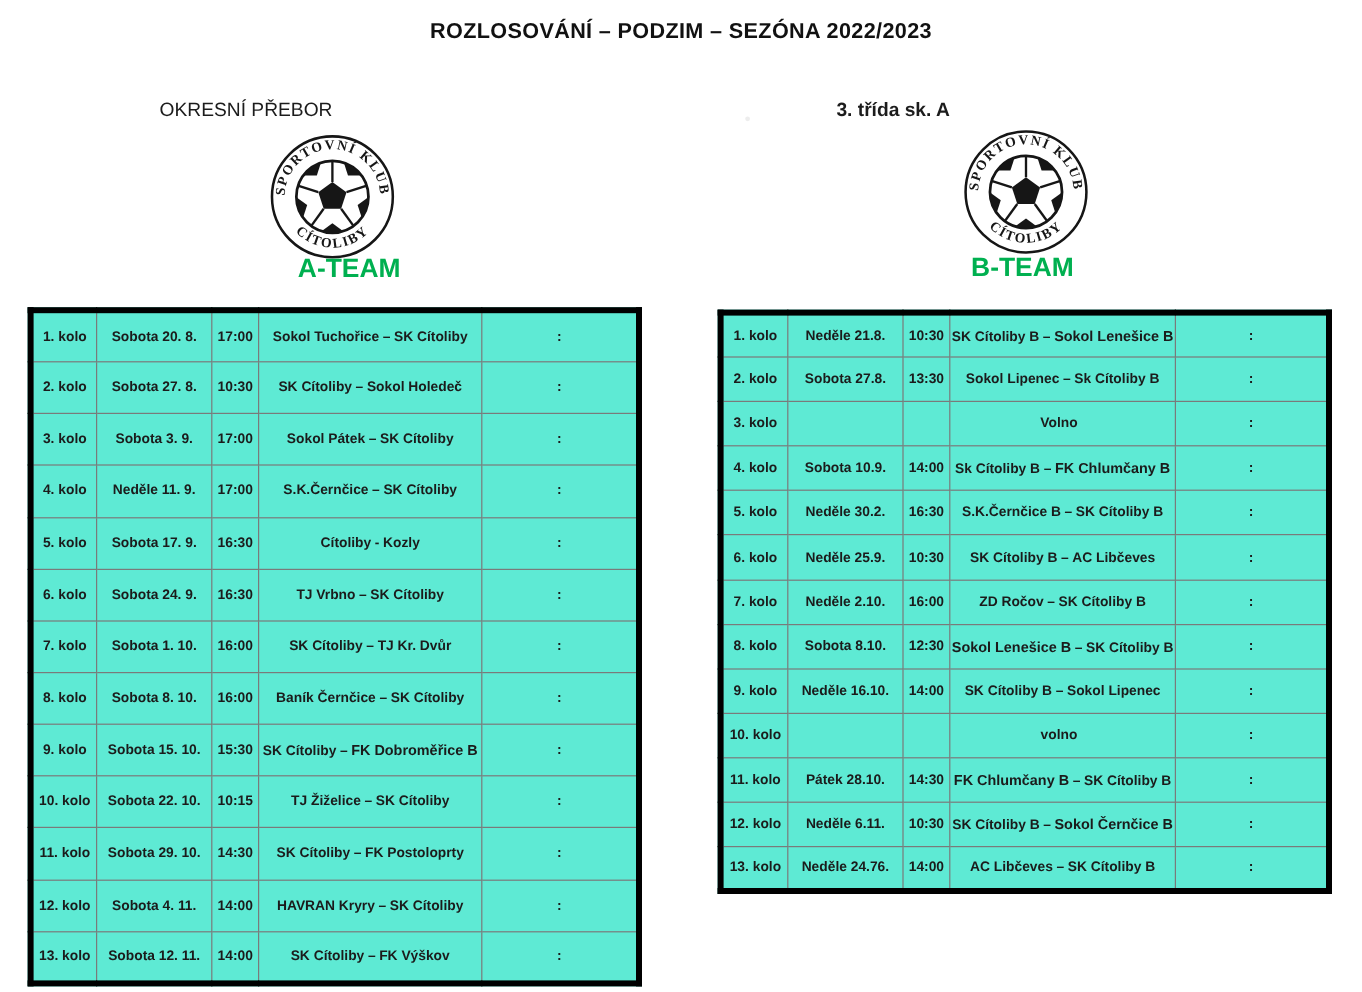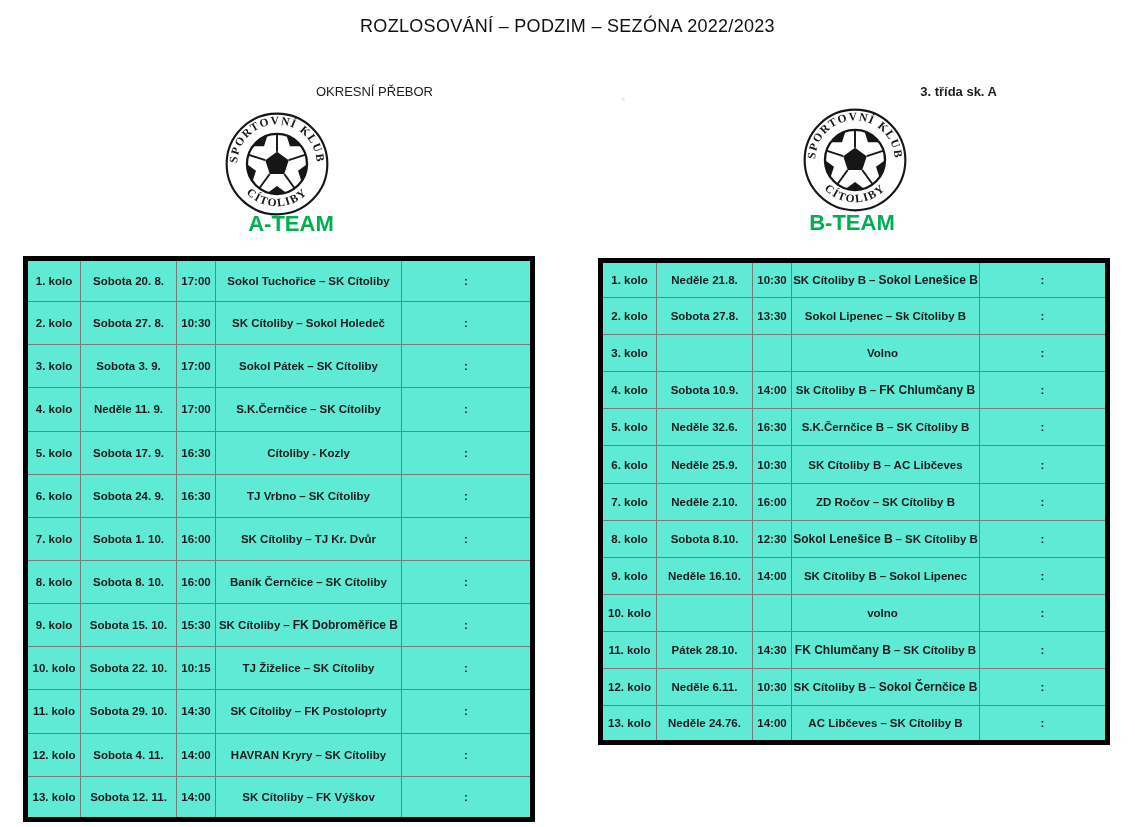--- a/index.html
+++ b/index.html
@@ -1,21 +1,21 @@
 <!DOCTYPE html>
 <html style="--team-green: #00B050;"><head>
 <meta charset="utf-8">
 <style>
   html,body{margin:0;padding:0;background:#fff;}
   body{width:1135px;height:827px;position:relative;overflow:hidden;
        font-family:"Liberation Sans",sans-serif;color:#1b1b1b;}
   .abs{position:absolute;}
-  .title{top:16px;left:0;width:1135px;text-align:center;font-weight:normal;
+  .title{top:16px;left:0;width:1135px;text-align:center;font-weight:bold;
          font-size:18px;letter-spacing:.3px;color:#111;}
-  .league{top:84px;width:300px;text-align:right;font-size:13px;color:#1c1c1c;}
+  .league{top:84px;width:300px;text-align:left;font-size:16px;color:#1c1c1c;}
   .league-a{left:133px;font-weight:normal;}
   .league-b{left:697px;font-weight:bold;}
   .team{top:211px;width:300px;text-align:center;font-weight:bold;font-size:22px;
         color:var(--team-green,#00B050);}
   .team-a{left:141px;}
   .team-b{left:702px;top:210px;}
   .logo{width:106px;height:106px;}
   .logo-a{left:224px;top:111px;}
   .logo-b{left:802px;top:107px;}
   .logo-ring{fill:#fff;stroke:#161616;stroke-width:2.4;}
@@ -236,21 +236,21 @@
       </tr>
       <tr>
         <td>4. kolo</td>
         <td>Sobota 10.9.</td>
         <td>14:00</td>
         <td class="match-cell"><span>Sk Cítoliby B</span><span class="sep">–</span><span class="small">FK Chlumčany B</span></td>
         <td class="score-cell">:</td>
       </tr>
       <tr>
         <td>5. kolo</td>
-        <td>Neděle 32.6.</td>
+        <td>Neděle 30.2.</td>
         <td>16:30</td>
         <td class="match-cell"><span>S.K.Černčice B</span><span class="sep">–</span><span>SK Cítoliby B</span></td>
         <td class="score-cell">:</td>
       </tr>
       <tr>
         <td>6. kolo</td>
         <td>Neděle 25.9.</td>
         <td>10:30</td>
         <td class="match-cell"><span>SK Cítoliby B</span><span class="sep">–</span><span>AC Libčeves</span></td>
         <td class="score-cell">:</td>

